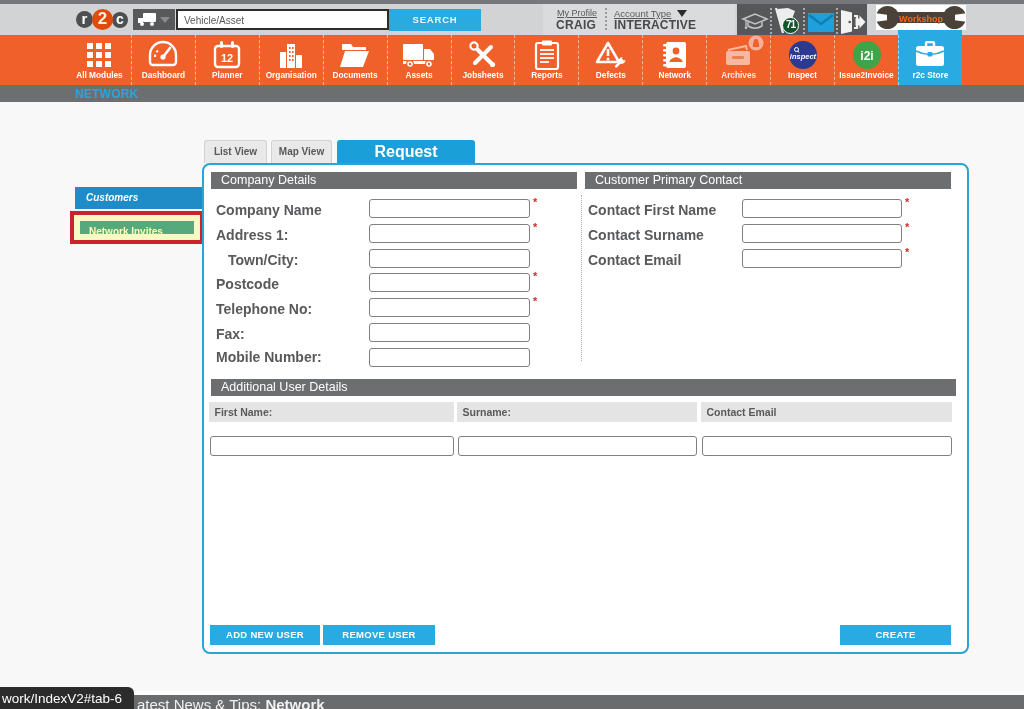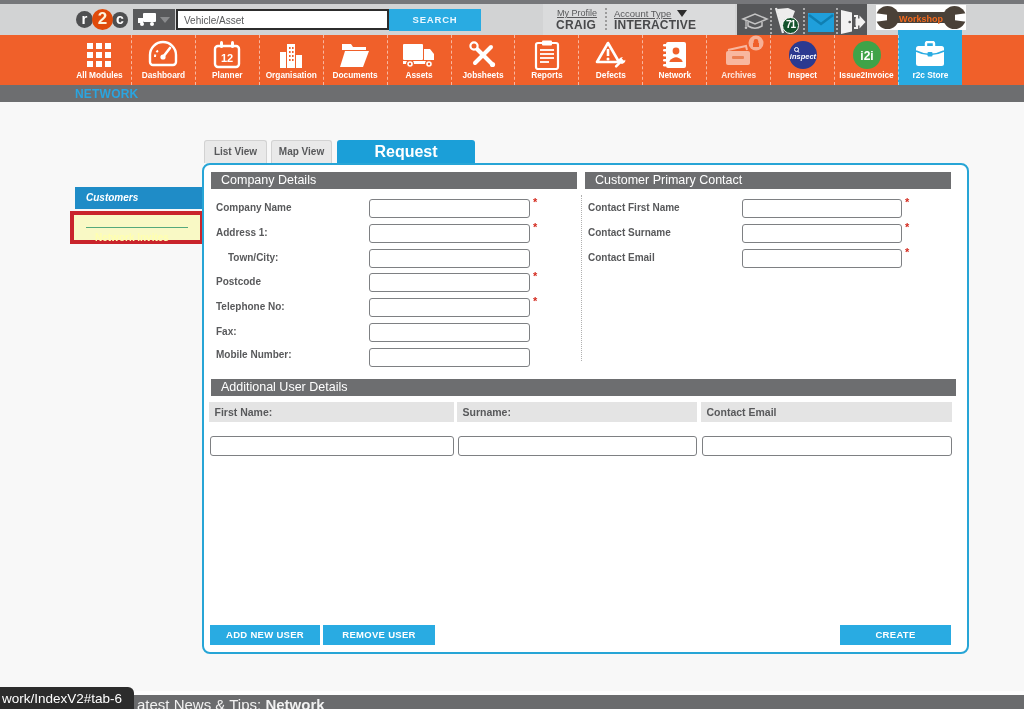--- a/index.html
+++ b/index.html
@@ -1,20 +1,20 @@
 <!DOCTYPE html>
 <html><head>
 <meta charset="utf-8">
 <style>
   html,body{margin:0;padding:0;}
   body{width:1024px;height:709px;position:relative;overflow:hidden;
        font-family:"Liberation Sans",sans-serif;background:#f8f8f8;}
   .abs{position:absolute;}
   .inp{position:absolute;background:#fff;border:1px solid #7e8083;border-radius:3px;}
-  .lbl{position:absolute;font-size:10px;font-weight:bold;color:#58595b;}
+  .lbl{position:absolute;font-size:14px;font-weight:bold;color:#58595b;}
   .ast{position:absolute;color:#d42a1e;font-size:11px;font-weight:bold;}
   .hdr{position:absolute;background:#6d6e70;color:#fff;font-size:12.5px;
        line-height:17px;padding-left:10px;box-sizing:border-box;height:17px;}
   .btn{position:absolute;background:#29abe2;color:#fff;font-size:9.5px;font-weight:bold;
        text-align:center;letter-spacing:0.3px;}
   .cell{flex:1 1 0;position:relative;border-left:1px dashed rgba(255,255,255,0.55);
         color:#fff;text-align:center;}
   .cell:first-child{border-left:none;}
   .clab{position:absolute;bottom:5px;left:0;right:0;font-size:8.3px;font-weight:bold;white-space:nowrap;}
   .cico{position:absolute;top:4px;left:0;right:0;height:32px;display:flex;
@@ -288,21 +288,21 @@
       <div class="clab">r2c Store</div>
     </div>
 </div>
 
 <div class="abs" style="left:0;top:85px;width:1024px;height:17px;background:#6d6e70;">
   <div style="position:absolute;left:75px;top:2px;font-size:12px;font-weight:bold;color:#2aa5e0;letter-spacing:0.2px;">NETWORK</div>
 </div>
 
 <div class="abs" style="left:75px;top:187px;width:127px;height:22px;background:#1f8cc7;color:#fff;font-size:10px;font-weight:bold;line-height:22px;padding-left:11px;box-sizing:border-box;font-style:italic;">Customers</div>
 <div class="abs" style="left:70px;top:211px;width:134px;height:33px;background:#c9242b;box-sizing:border-box;padding:4px;">
-  <div style="width:100%;height:100%;background:#f9f9c5;box-sizing:border-box;padding:12px;">
+  <div style="width:100%;height:100%;background:#f9f9c5;box-sizing:border-box;padding:6px;">
     <div style="width:100%;height:100%;background:#55a97c;color:#ffffb0;font-size:10px;font-weight:bold;line-height:21px;padding-left:9px;box-sizing:border-box;">Network Invites</div>
   </div>
 </div>
 
 <div class="abs" style="left:204px;top:140px;width:63px;height:23px;background:#e9e9e9;border:1px solid #d2d2d2;border-bottom:none;border-radius:3px 3px 0 0;box-sizing:border-box;color:#58595b;font-size:10px;font-weight:bold;text-align:center;line-height:22px;">List View</div>
 <div class="abs" style="left:271px;top:140px;width:61px;height:23px;background:#e9e9e9;border:1px solid #d2d2d2;border-bottom:none;border-radius:3px 3px 0 0;box-sizing:border-box;color:#58595b;font-size:10px;font-weight:bold;text-align:center;line-height:22px;">Map View</div>
 <div class="abs" style="left:337px;top:140px;width:138px;height:23px;background:#1b9fd8;border-radius:3px 3px 0 0;color:#fff;font-size:16px;font-weight:bold;text-align:center;line-height:23px;">Request Customer Set up</div>
 
 <div class="abs" style="left:202px;top:163px;width:767px;height:491px;background:#fff;border:2px solid #27a5d6;border-radius:8px;box-sizing:border-box;">
 

